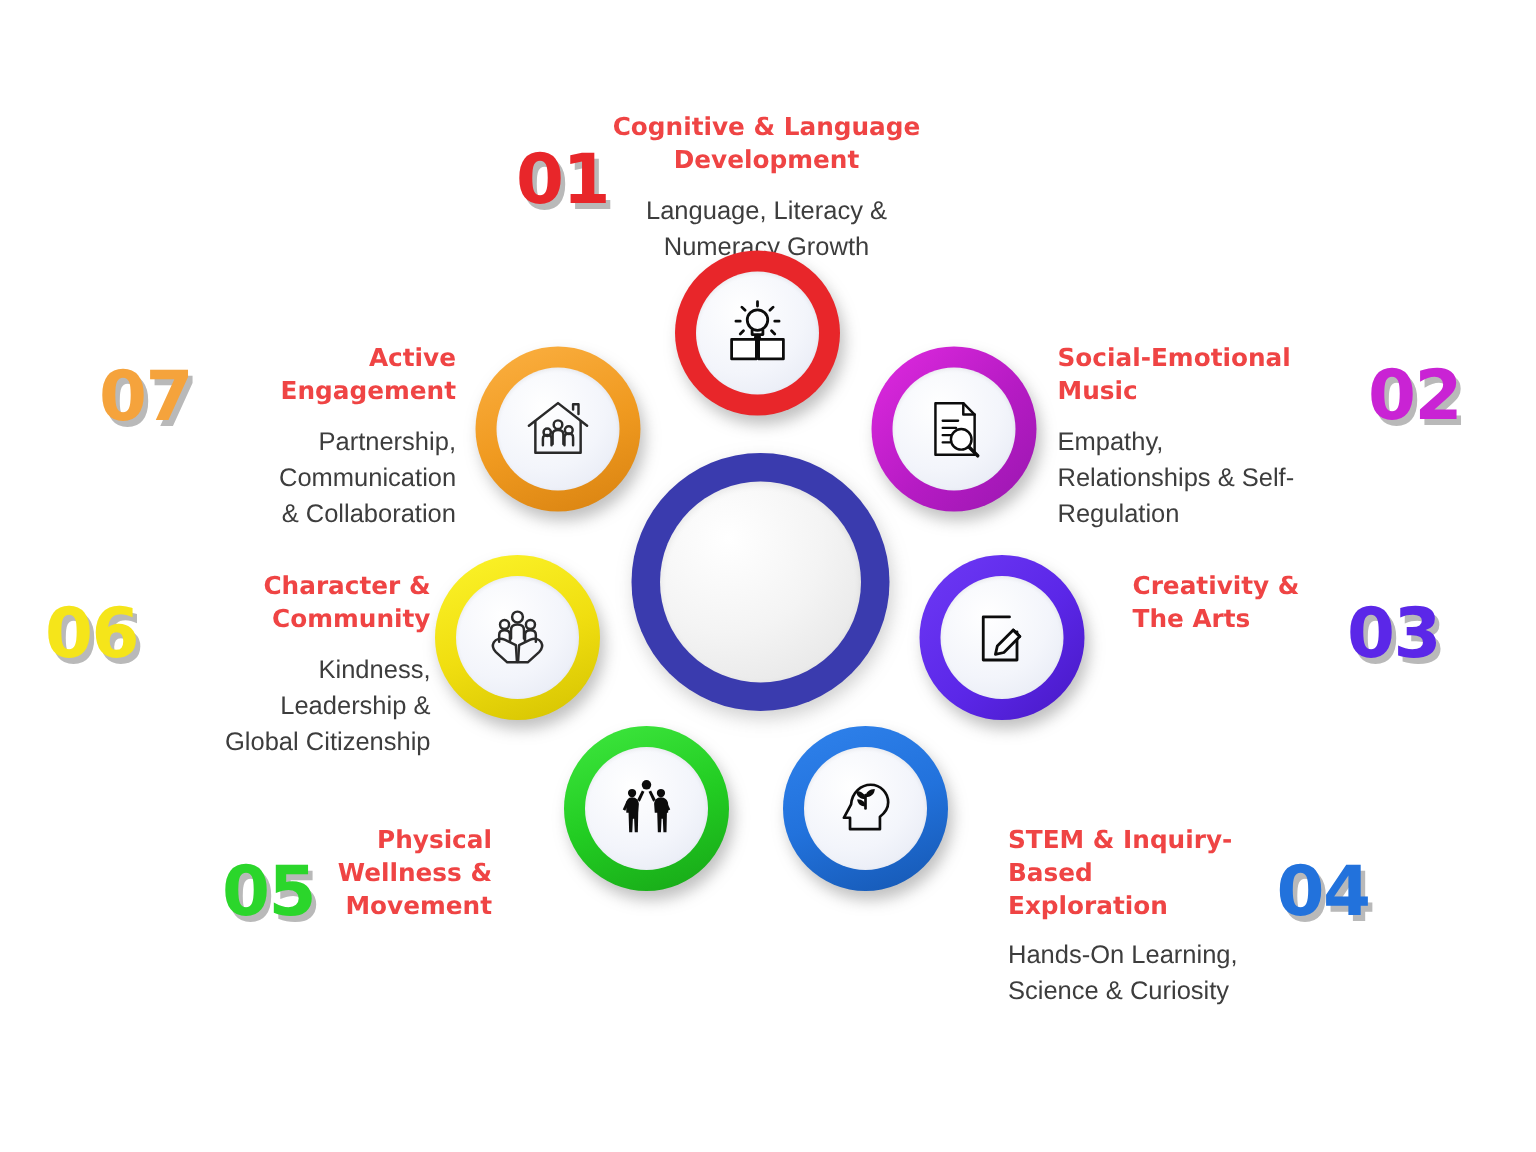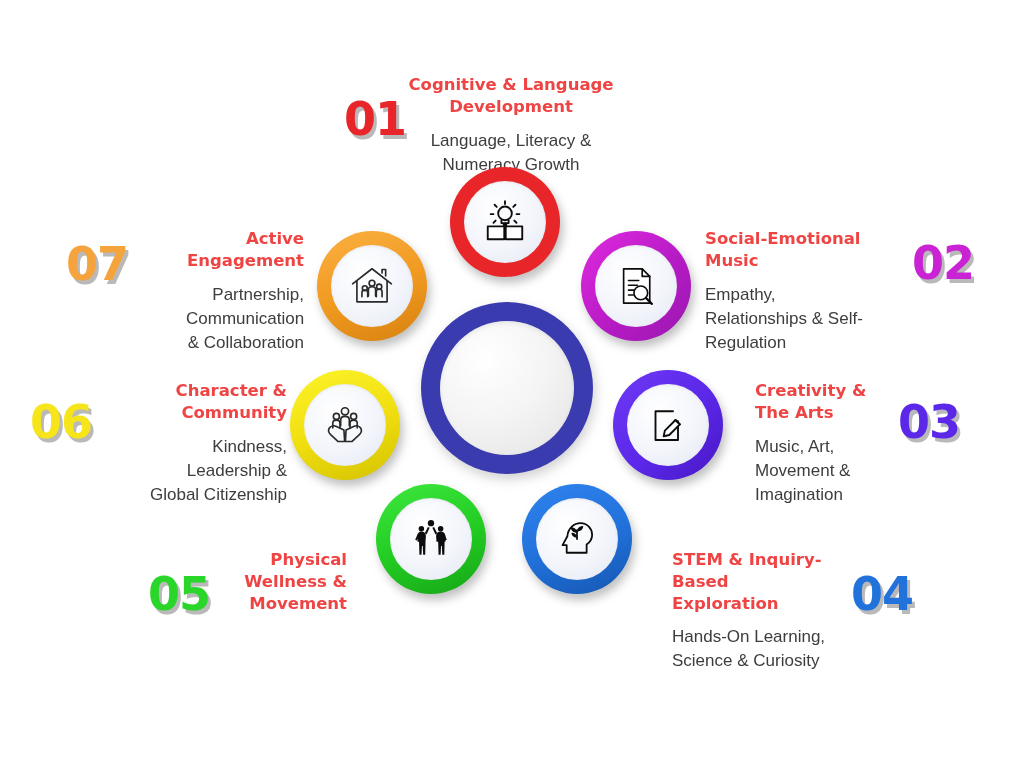--- a/index.html
+++ b/index.html
@@ -145,21 +145,20 @@
       </svg>
     </div>
   </div>
 
   <div class="num" style="left:898px;top:399px;">
     <span class="shadow">03</span>
     <span class="fg" style="color:#5B27E8">03</span>
   </div>
   <div class="tblock ta-l" style="left:742px;top:380px;width:145px;margin-left:13px;">
     <p class="title">Creativity &amp; The Arts</p>
-    <p class="desc">Music, Art, Movement &amp; Imagination</p>
   </div>
   <div class="node" style="left:613px;top:370px;">
     <div class="ring" style="background:linear-gradient(135deg,#6E39F5 0%,#5B27E8 55%,#4718C4 100%);"></div>
     <div class="inner">
       <svg width="40" height="40" viewBox="0 0 64 64" fill="none" stroke="#0c0c0c" stroke-width="3" stroke-linecap="round" stroke-linejoin="round">
         <path d="M48 26 L48 56 L12 56 L12 10 L40 10"></path>
         <path d="M27 41 L44 24 L51 31 L34 48 L25 50 Z" fill="#ffffff"></path>
         <path d="M44 24 L51 31"></path>
       </svg>
     </div>
@@ -183,21 +182,21 @@
         <path d="M32 21 C37 21 41 18 41 13 C36 13 32 16 32 21 Z" fill="#0c0c0c" stroke="none"></path>
         <path d="M32 30 C27 30 24 27 24 23 C29 23 32 26 32 30 Z" fill="#0c0c0c" stroke="none"></path>
       </svg>
     </div>
   </div>
 
   <div class="num" style="left:100px;top:571px;margin-left:48px;">
     <span class="shadow">05</span>
     <span class="fg" style="color:#2BD62B">05</span>
   </div>
-  <div class="tblock ta-r" style="left:182px;top:549px;width:165px;">
+  <div class="tblock ta-r" style="left:163px;top:549px;width:165px;">
     <p class="title">Physical Wellness &amp; Movement</p>
   </div>
   <div class="node" style="left:376px;top:484px;">
     <div class="ring" style="background:linear-gradient(160deg,#3FE83F 0%,#22CC22 52%,#17A617 100%);"></div>
     <div class="inner">
       <svg width="44" height="44" viewBox="0 0 64 64" fill="#0c0c0c" stroke="none">
         <circle cx="32" cy="9" r="4.6"></circle>
 
         <circle cx="18" cy="17" r="4"></circle>
         <path d="M18 21 C14.2 21 12.4 24 12.4 27.6 L12.4 36 L14.6 36 L15.2 55 L18.2 55 L18.8 42 L20 42 L20.6 55 L23.6 55 L24 36 L24.6 27.6 C24.6 24 22 21 18 21 Z"></path>

